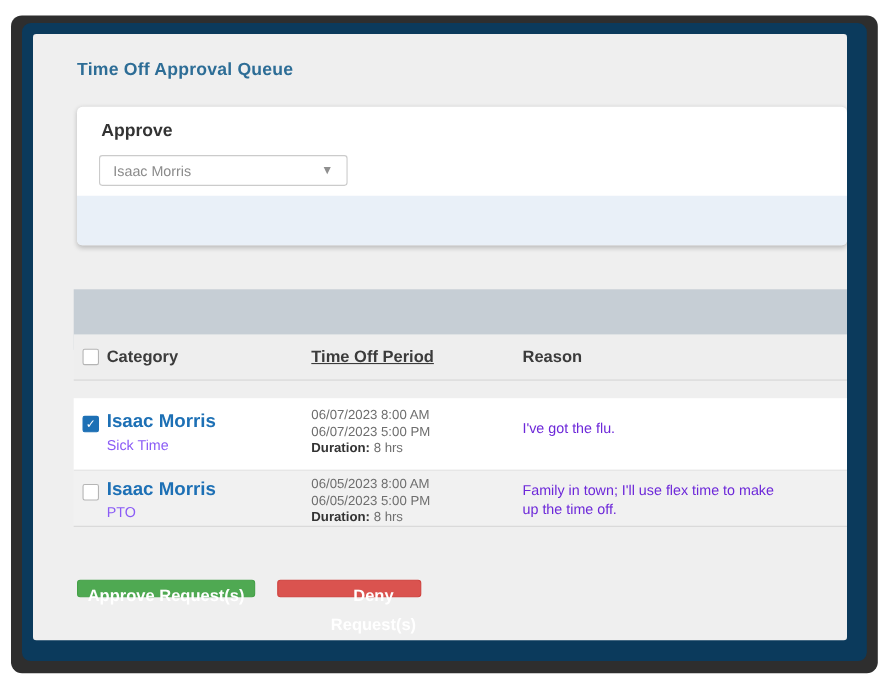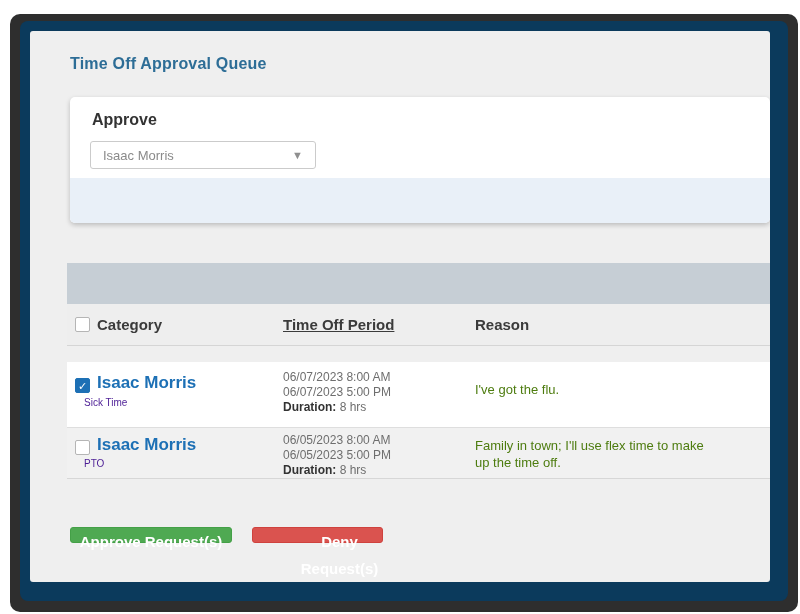--- a/index.html
+++ b/index.html
@@ -86,31 +86,31 @@
     display:none; color:#ffffff; font-size:11px; font-weight:bold; line-height:14px;
   }
   .checkbox.checked { background:#1d70b5; border-color:#1d70b5; }
   .checkbox.checked .check-glyph { display:block; }
 
   .name-link {
     position:absolute; left:30px;
     font-size:17px; font-weight:bold; color:#1d70b5; cursor:pointer; text-decoration:none;
   }
   .cat-label {
-    position:absolute; left:17px;
-    font-size:10px; color:#4c1d95;
+    position:absolute; left:30px;
+    font-size:13px; color:#8b5cf6;
   }
   .period-cell {
     position:absolute; left:216px; width:185px;
     font-size:12px; color:#6e6e6e; line-height:15px;
   }
   .period-cell .duration-label { font-weight:bold; color:#333333; }
   .reason-cell {
     position:absolute; left:408px; width:230px;
-    font-size:13px; color:#4d7c0f; line-height:17px;
+    font-size:13px; color:#6d28d9; line-height:17px;
   }
 
   
   .btn {
     position:absolute; top:496px; height:16px;
     border-radius:3px; font-size:15px; font-weight:bold; color:#ffffff;
     text-align:center; line-height:27px; cursor:pointer;
     font-family:"Liberation Sans","DejaVu Sans",sans-serif;
   }
   .btn-approve { left:40px; width:162px; background:#4fa952; border:1px solid #44a047; }

